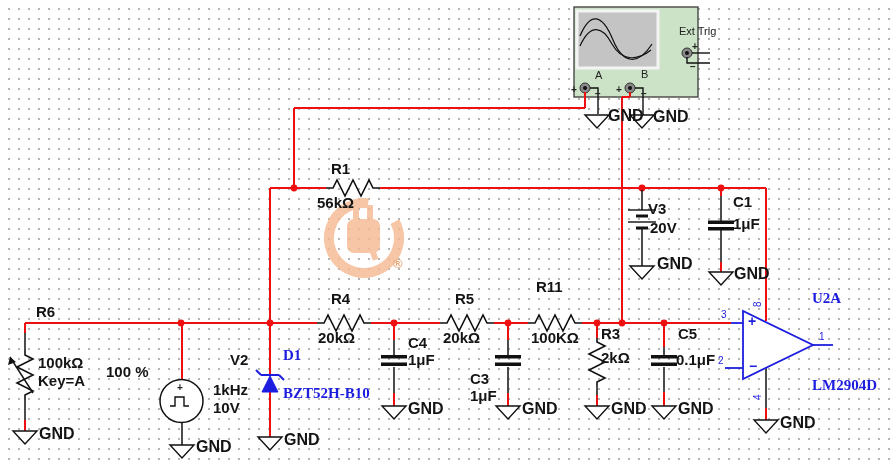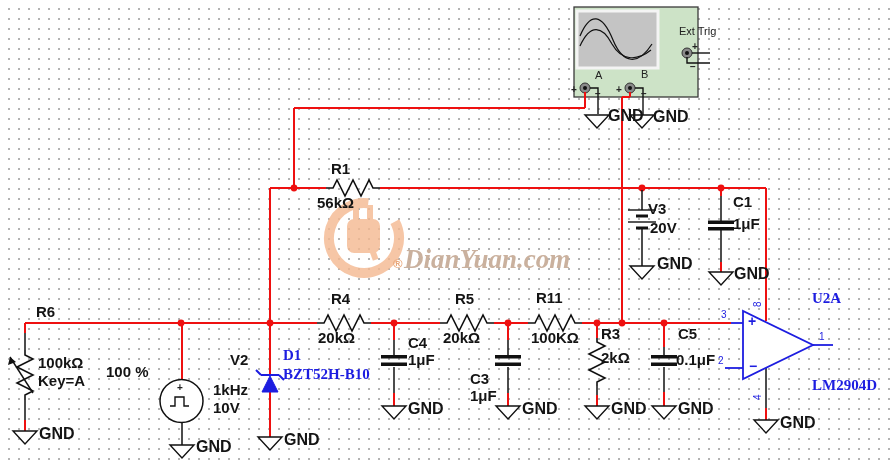--- a/index.html
+++ b/index.html
@@ -31,21 +31,20 @@
     <g stroke="#f5b991" fill="none">
       <circle cx="364" cy="238" r="35" stroke-width="10" stroke-dasharray="186 34" transform="rotate(-28 364 238)"></circle>
     </g>
     <g fill="#f5b991" stroke="none">
       <rect x="347" y="219" width="33" height="34" rx="7"></rect>
       <rect x="353" y="205" width="6" height="16"></rect>
       <rect x="367" y="205" width="6" height="16"></rect>
       <rect x="371" y="250" width="6" height="10" transform="rotate(-20 374 255)"></rect>
     </g>
   </svg>
-  <span class="wm-url" style="left:404px;top:246px">DianYuan.com</span>
   <span class="wm-reg" style="left:393px;top:257px">®</span>
 
   <svg width="891" height="467">
 
     <g>
       <rect x="574" y="7" width="124" height="90" fill="#cde3c7" stroke="#3a3a3a" stroke-width="1.3"></rect>
       <rect x="577" y="11" width="81" height="57" fill="#c4c4c4" stroke="#f4f4f4" stroke-width="3"></rect>
       <g stroke="#111" stroke-width="1.2" fill="none">
         <path d="M580,36 C590,12 602,13 613,40 C623,64 638,66 652,44"></path>
         <path d="M580,46 C590,24 602,25 612,44 C621,60 636,62 651,50"></path>
@@ -227,33 +226,33 @@
   <span class="lbl" style="left:38px;top:355px">100kΩ</span>
   <span class="lbl" style="left:38px;top:373px">Key=A</span>
   <span class="lbl" style="left:106px;top:364px">100 %</span>
 
   <span class="lbl" style="left:230px;top:352px">V2</span>
   <span class="lbl" style="left:213px;top:382px">1kHz</span>
   <span class="lbl" style="left:213px;top:400px">10V</span>
   <span class="tiny" style="left:177px;top:383px">+</span>
 
   <span class="lbl blue" style="left:283px;top:348px">D1</span>
-  <span class="lbl blue" style="left:283px;top:367px">BZT52H-B10</span>
+  <span class="lbl blue" style="left:283px;top:386px">BZT52H-B10</span>
 
   <span class="lbl" style="left:331px;top:291px">R4</span>
   <span class="lbl" style="left:318px;top:330px">20kΩ</span>
   <span class="lbl" style="left:408px;top:335px">C4</span>
   <span class="lbl" style="left:408px;top:352px">1μF</span>
 
   <span class="lbl" style="left:455px;top:291px">R5</span>
   <span class="lbl" style="left:443px;top:330px">20kΩ</span>
   <span class="lbl" style="left:470px;top:371px">C3</span>
   <span class="lbl" style="left:470px;top:388px">1μF</span>
 
-  <span class="lbl" style="left:536px;top:290px">R11</span>
+  <span class="lbl" style="left:536px;top:279px">R11</span>
   <span class="lbl" style="left:531px;top:330px">100KΩ</span>
 
   <span class="lbl" style="left:601px;top:326px">R3</span>
   <span class="lbl" style="left:601px;top:350px">2kΩ</span>
 
   <span class="lbl" style="left:678px;top:326px">C5</span>
   <span class="lbl" style="left:676px;top:352px">0.1μF</span>
 
   <span class="lbl" style="left:648px;top:201px">V3</span>
   <span class="lbl" style="left:650px;top:220px">20V</span>

